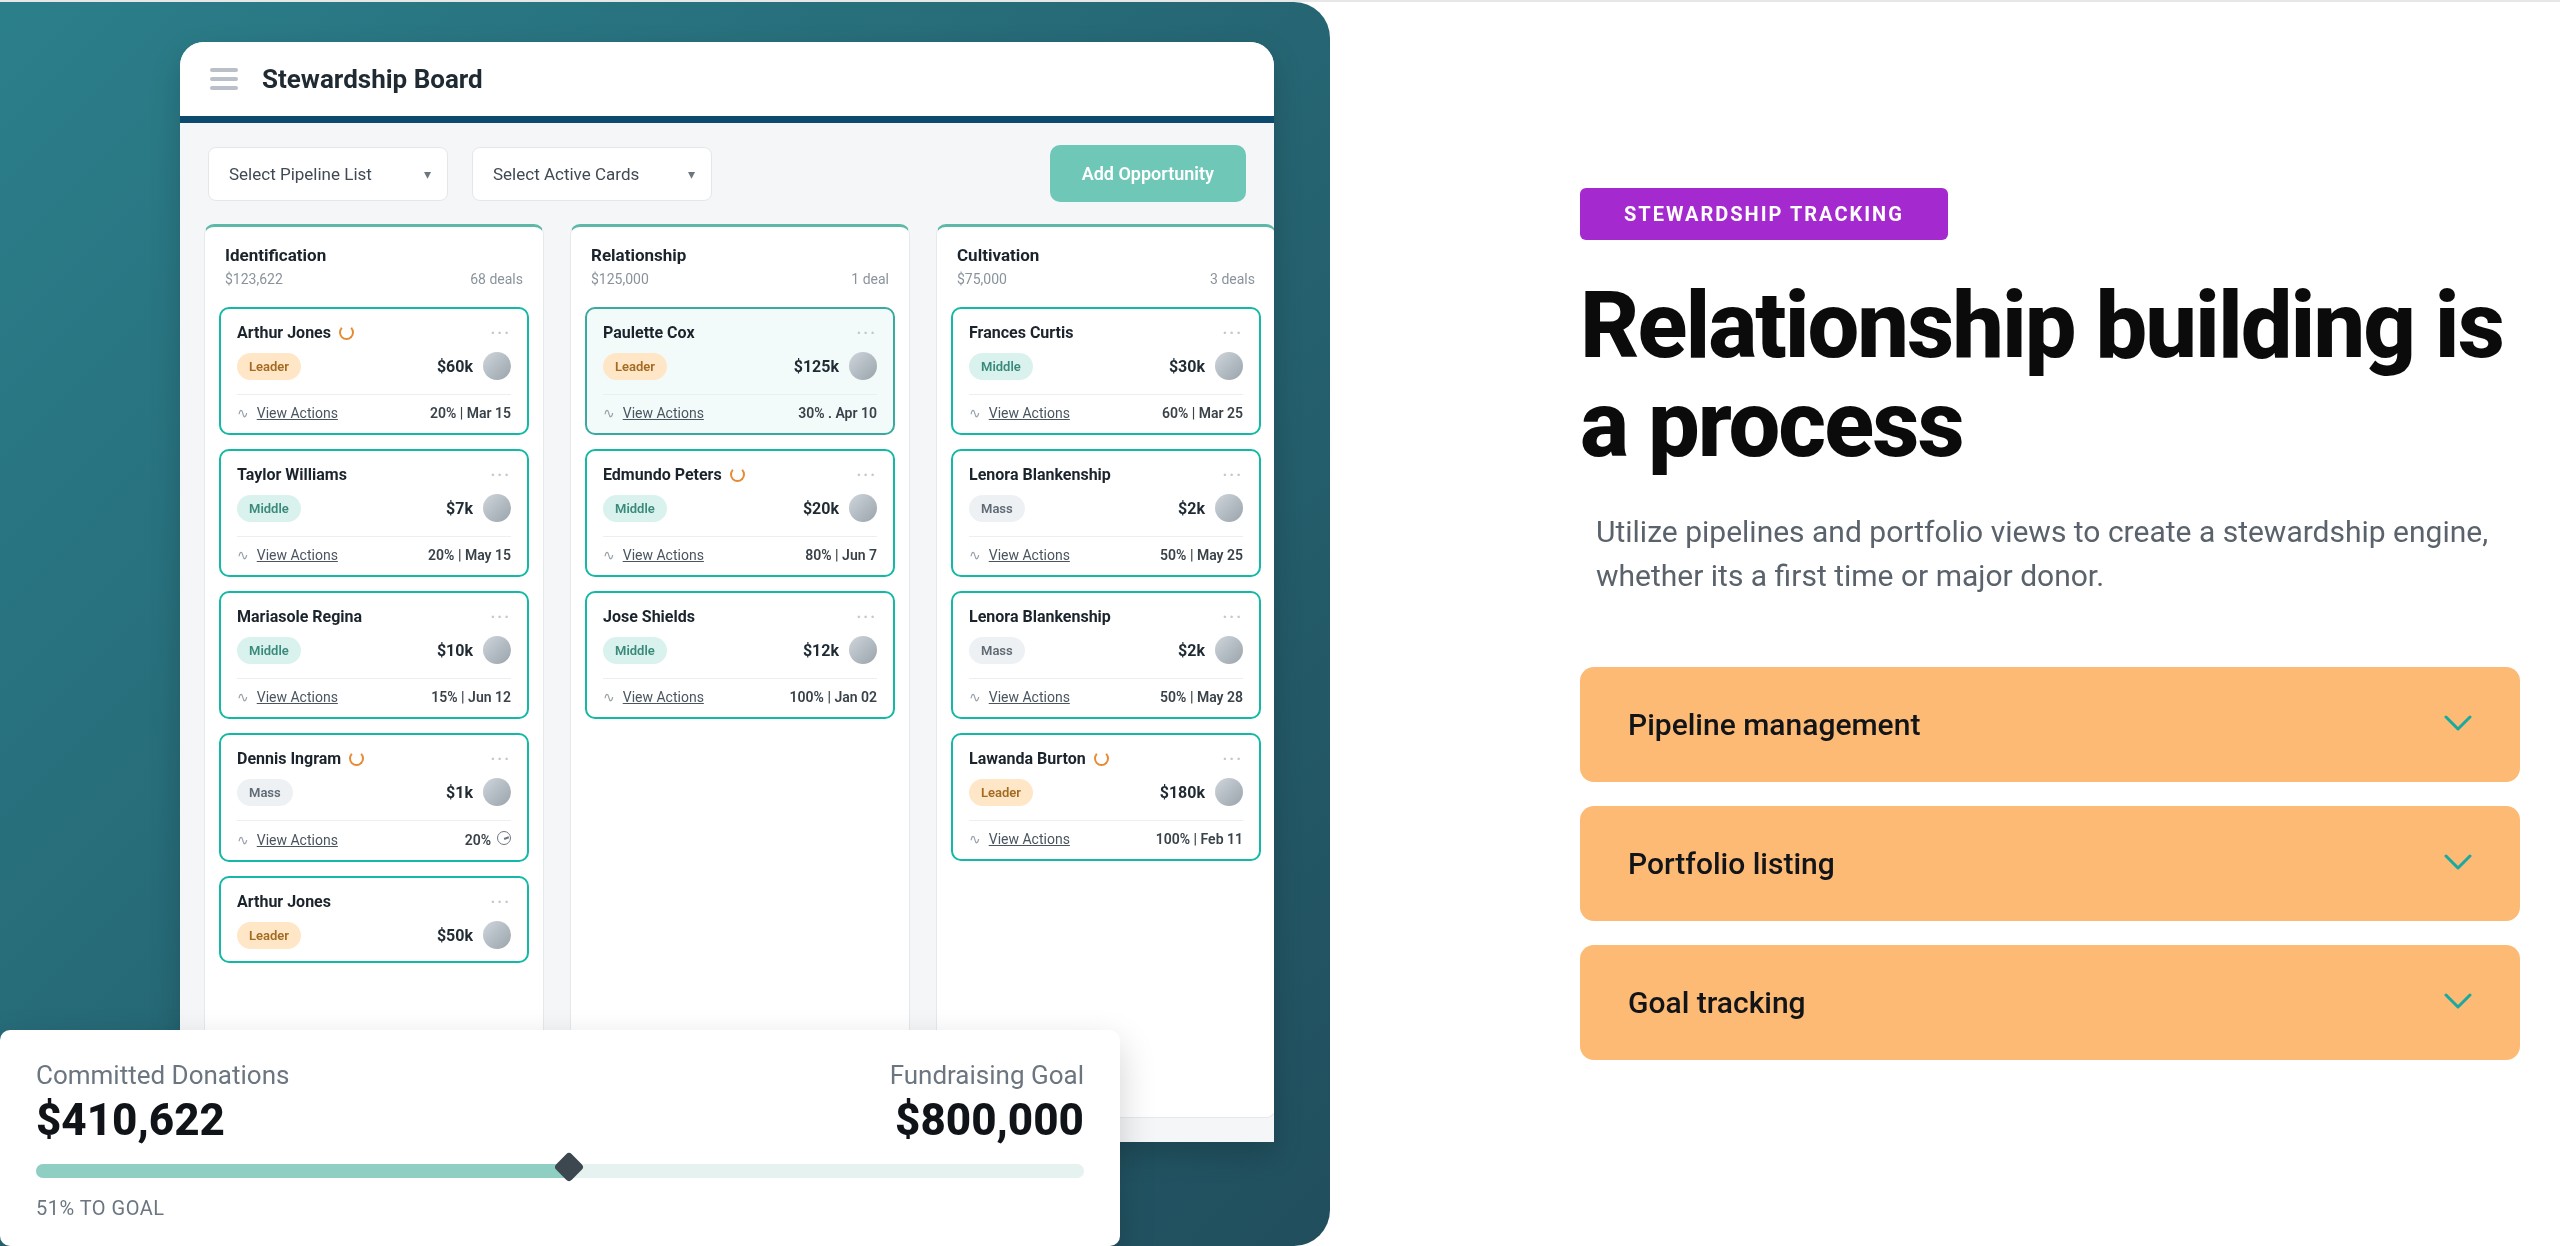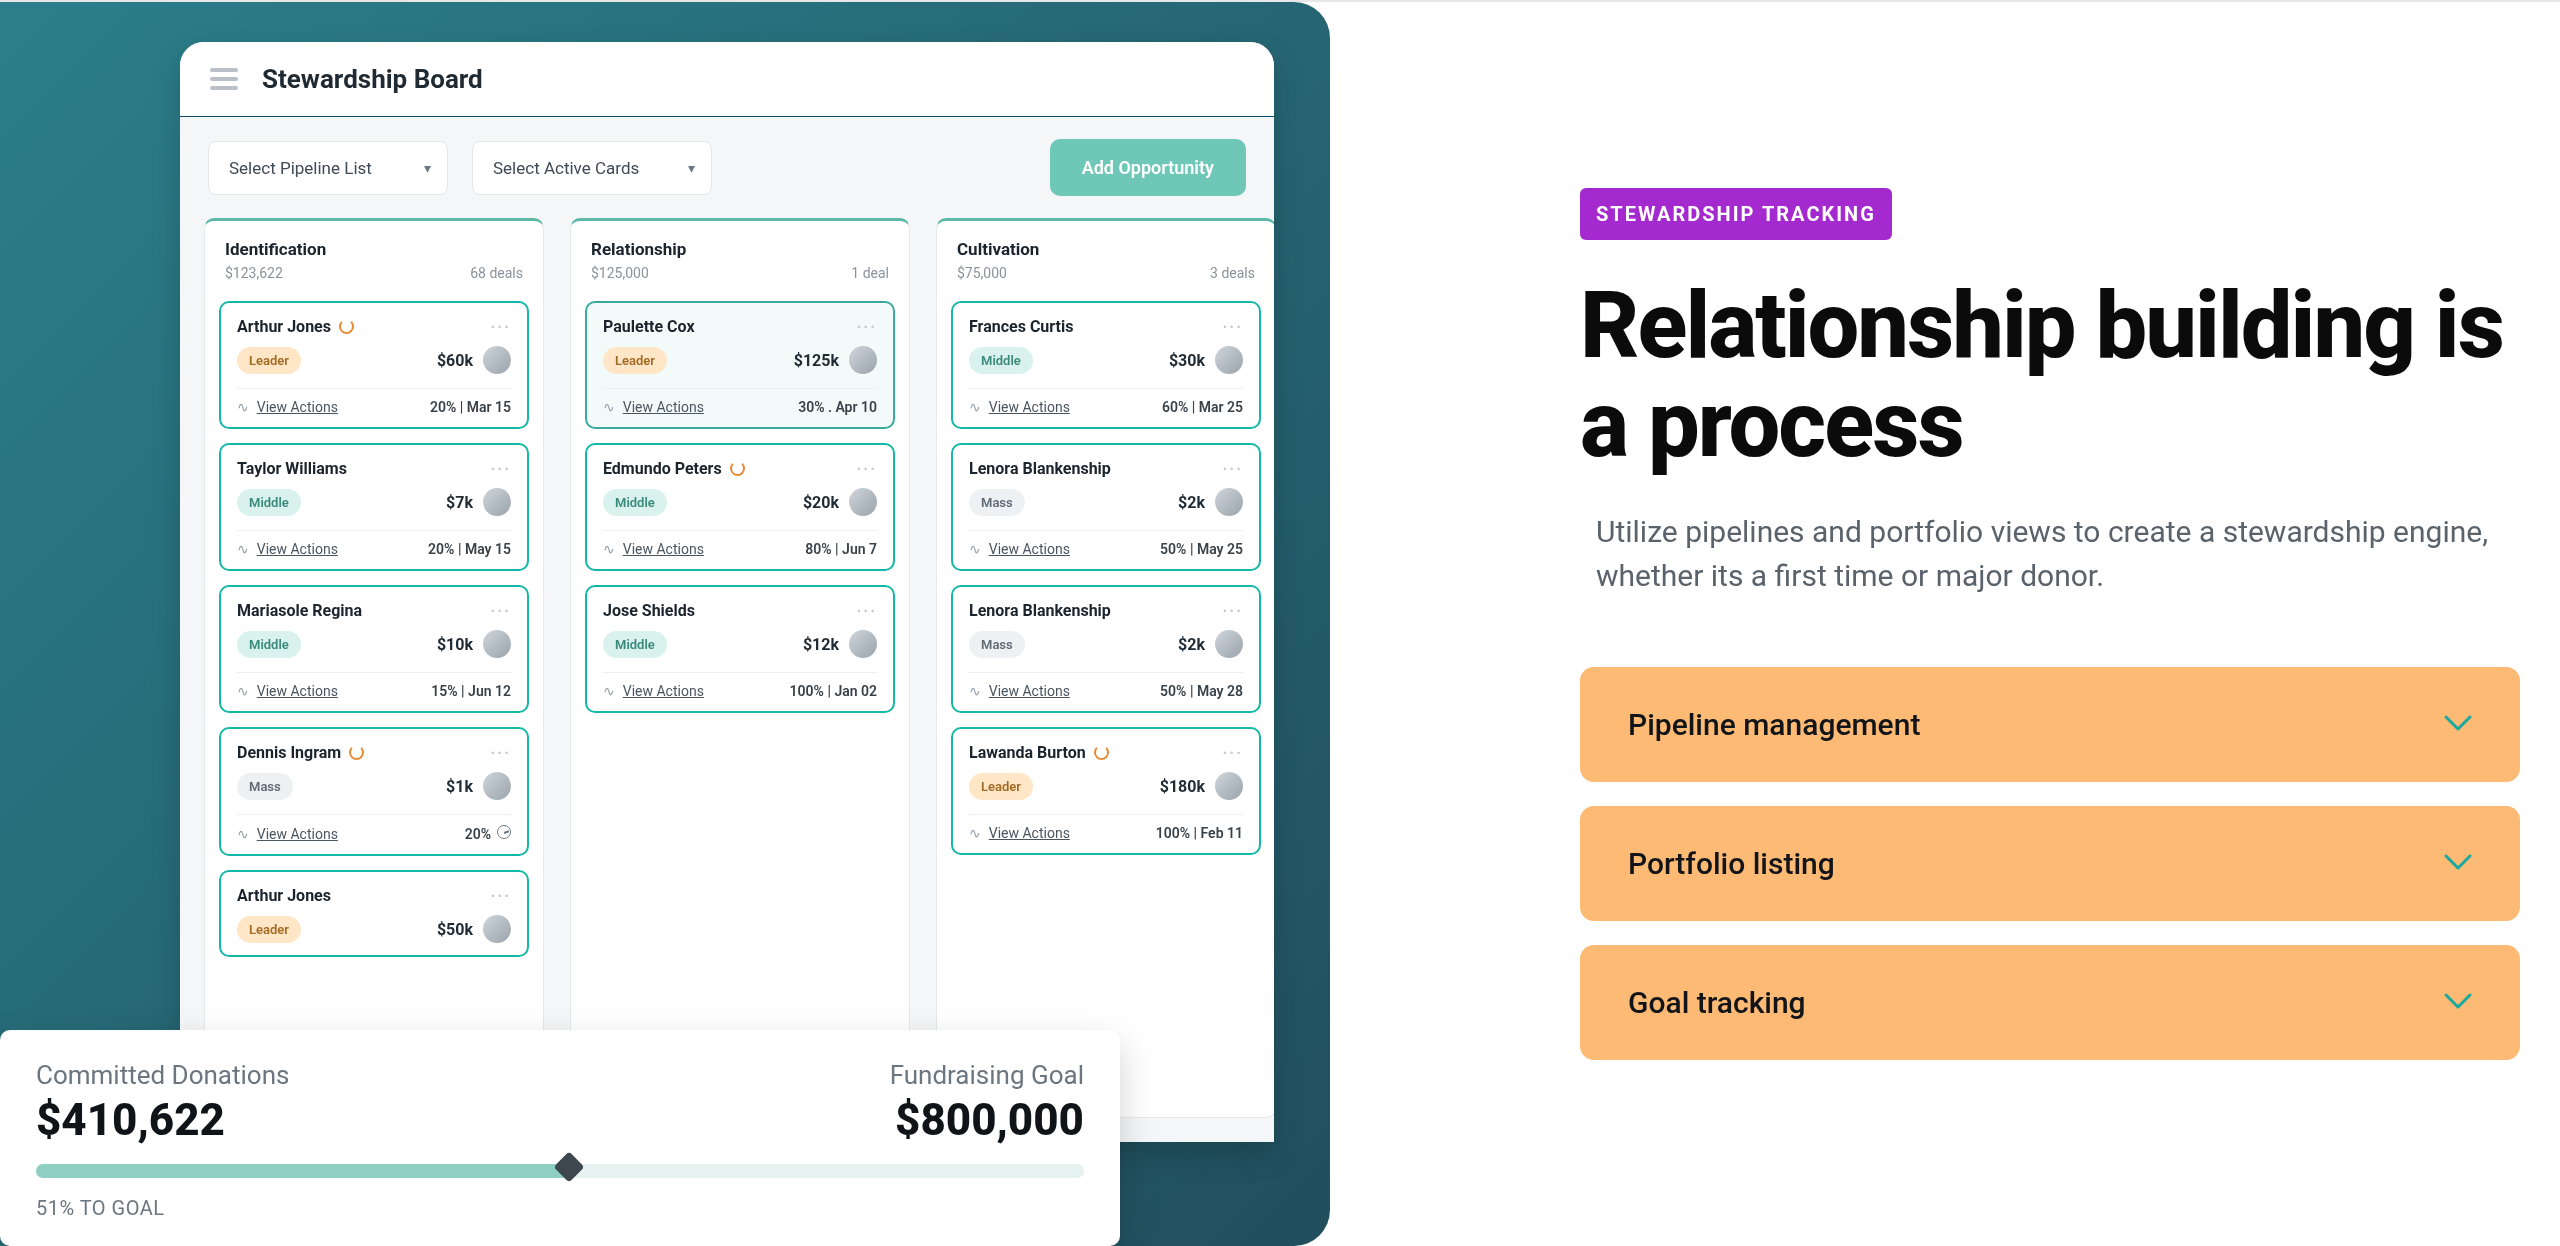--- a/index.html
+++ b/index.html
@@ -38,21 +38,21 @@
     width: 100%;
     height: 1100px;
     margin-top: 40px;
     box-shadow: 0 12px 30px rgba(0,0,0,.18);
     overflow: hidden;
     display: flex;
     flex-direction: column;
   }
   .app-header {
     background: #fff;
-    border-bottom: 1px solid #0c4a6e;
+    border-bottom: 7px solid #0c4a6e;
     padding: 22px 30px;
     display: flex;
     align-items: center;
     gap: 24px;
   }
   .hamburger {
     width: 28px; height: 22px;
     display: inline-flex; flex-direction: column; justify-content: space-between;
   }
   .hamburger span { height: 4px; border-radius: 2px; background: #b9c0c7; }
@@ -218,21 +218,21 @@
     flex-shrink: 0;
     padding-right: 40px;
   }
   .tag-pill {
     display: inline-block;
     background: #a429cf;
     color: #fff;
     font-weight: 700;
     letter-spacing: 2px;
     font-size: 20px;
-    padding: 14px 16px;
+    padding: 14px 44px;
     border-radius: 6px;
   }
   .headline {
     font-weight: 800;
     font-size: 92px;
     line-height: 1.08;
     margin-top: 36px;
     letter-spacing: -2px;
     color: #0b0b0b;
   }

